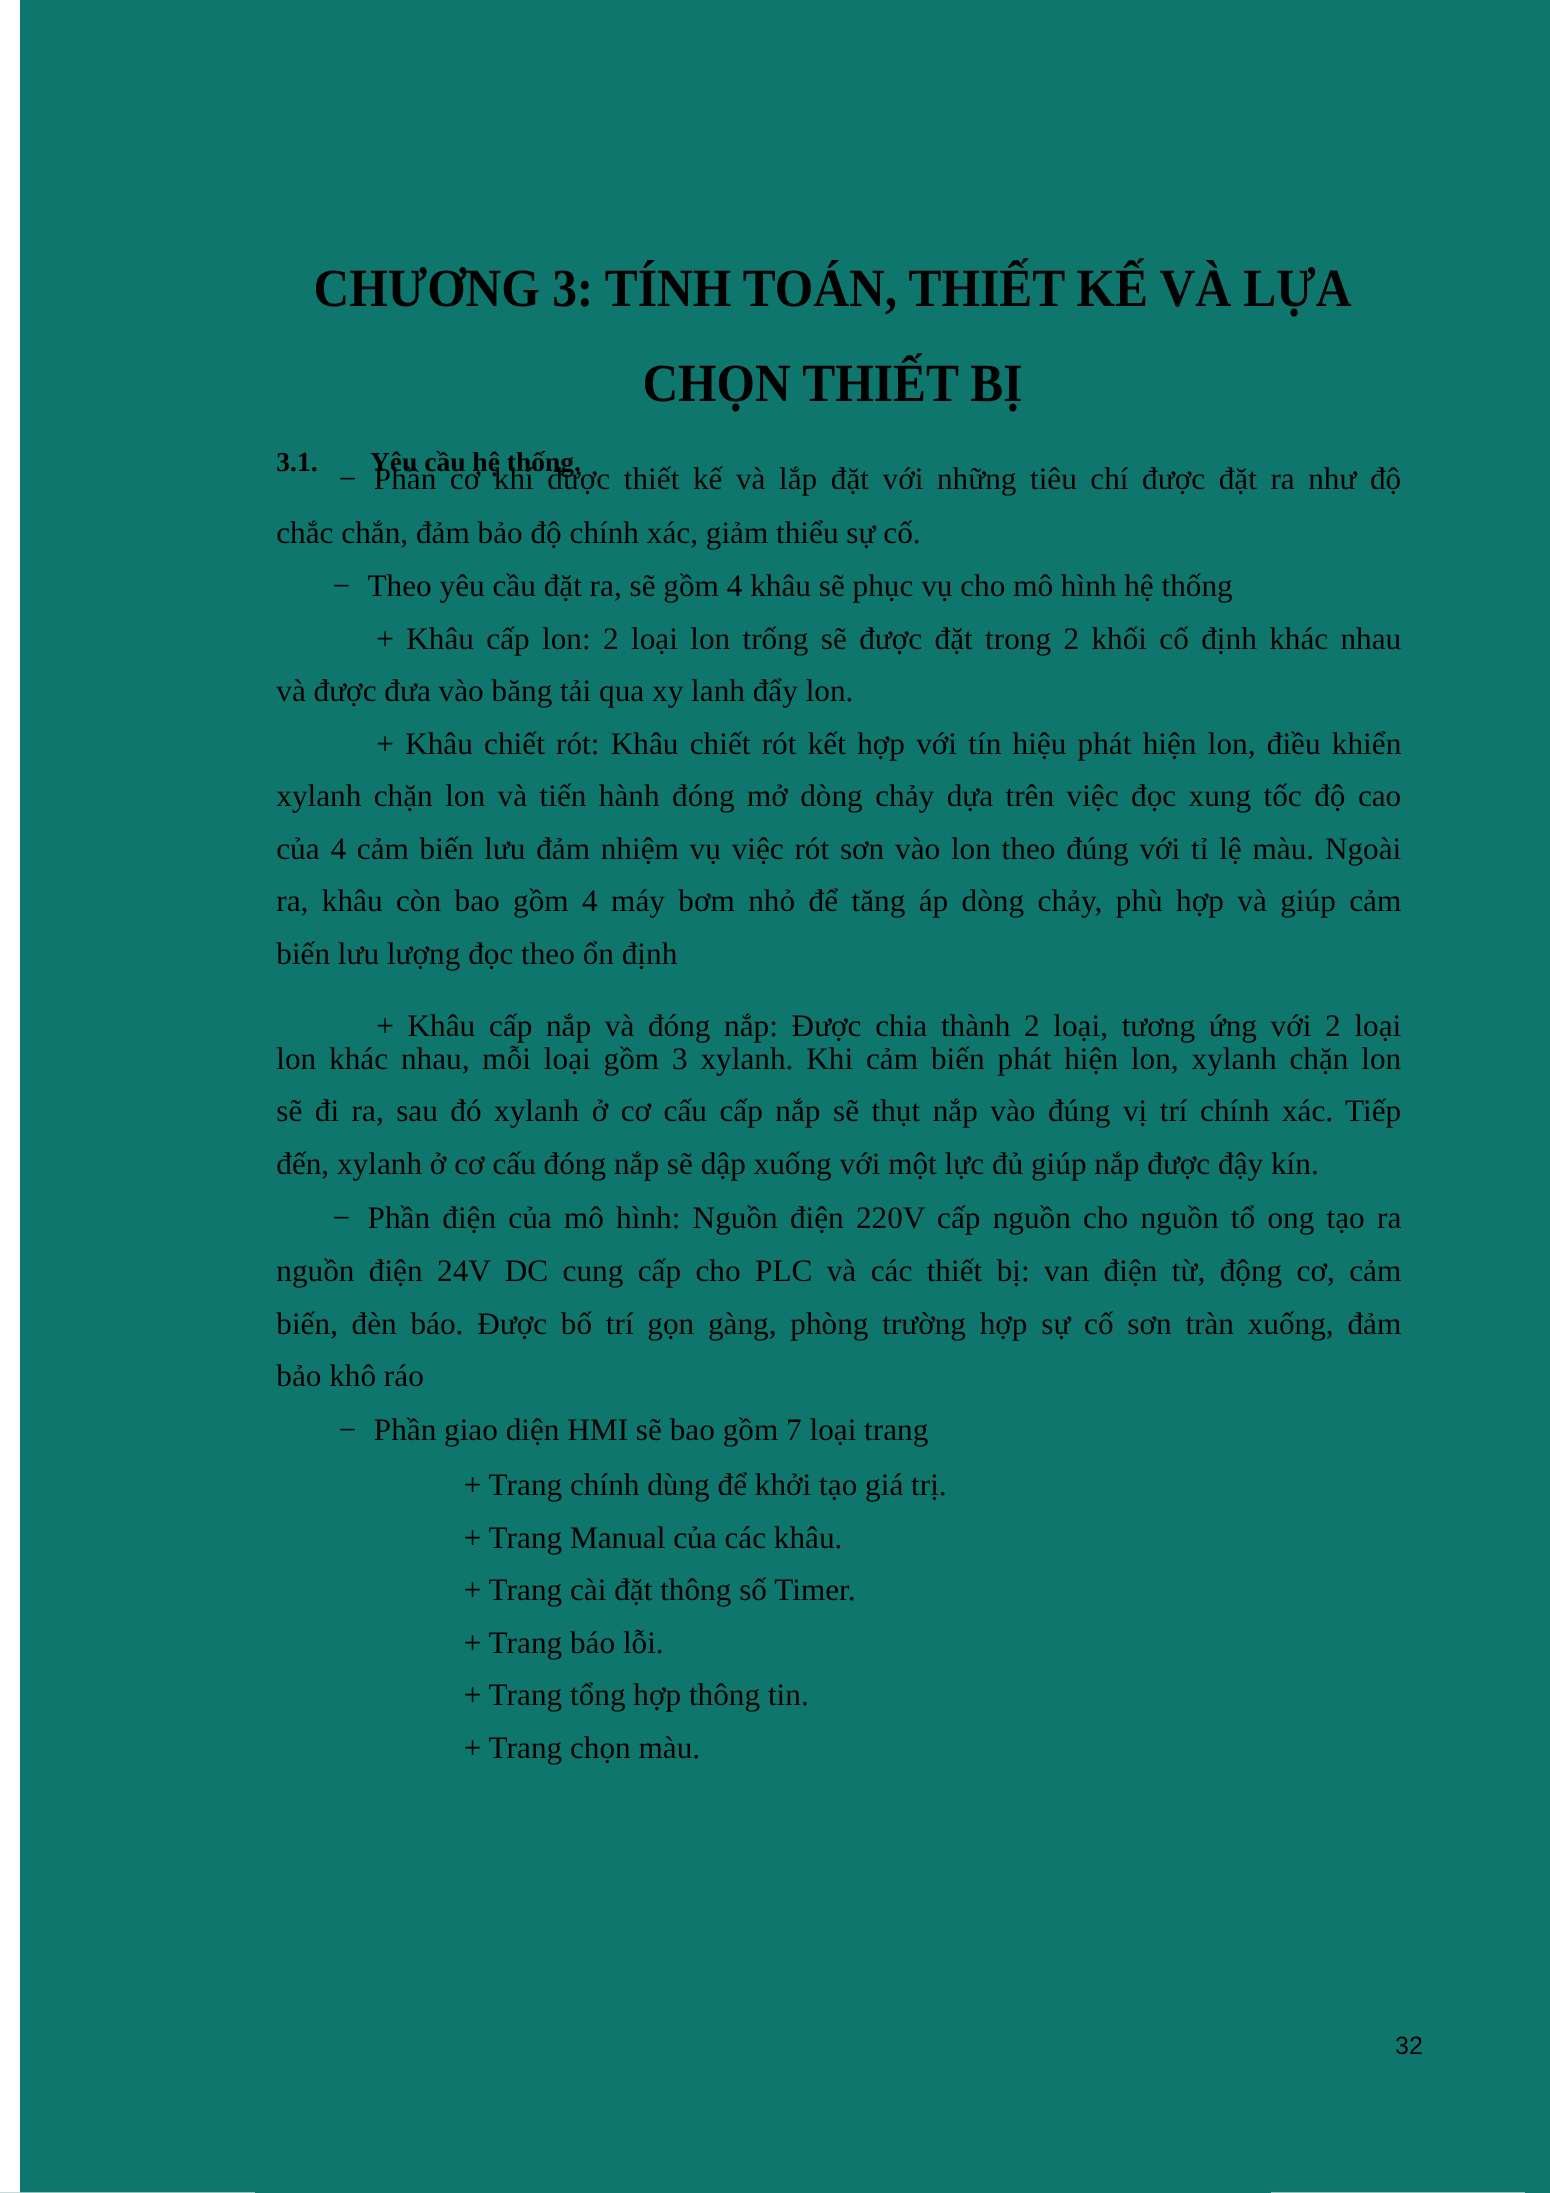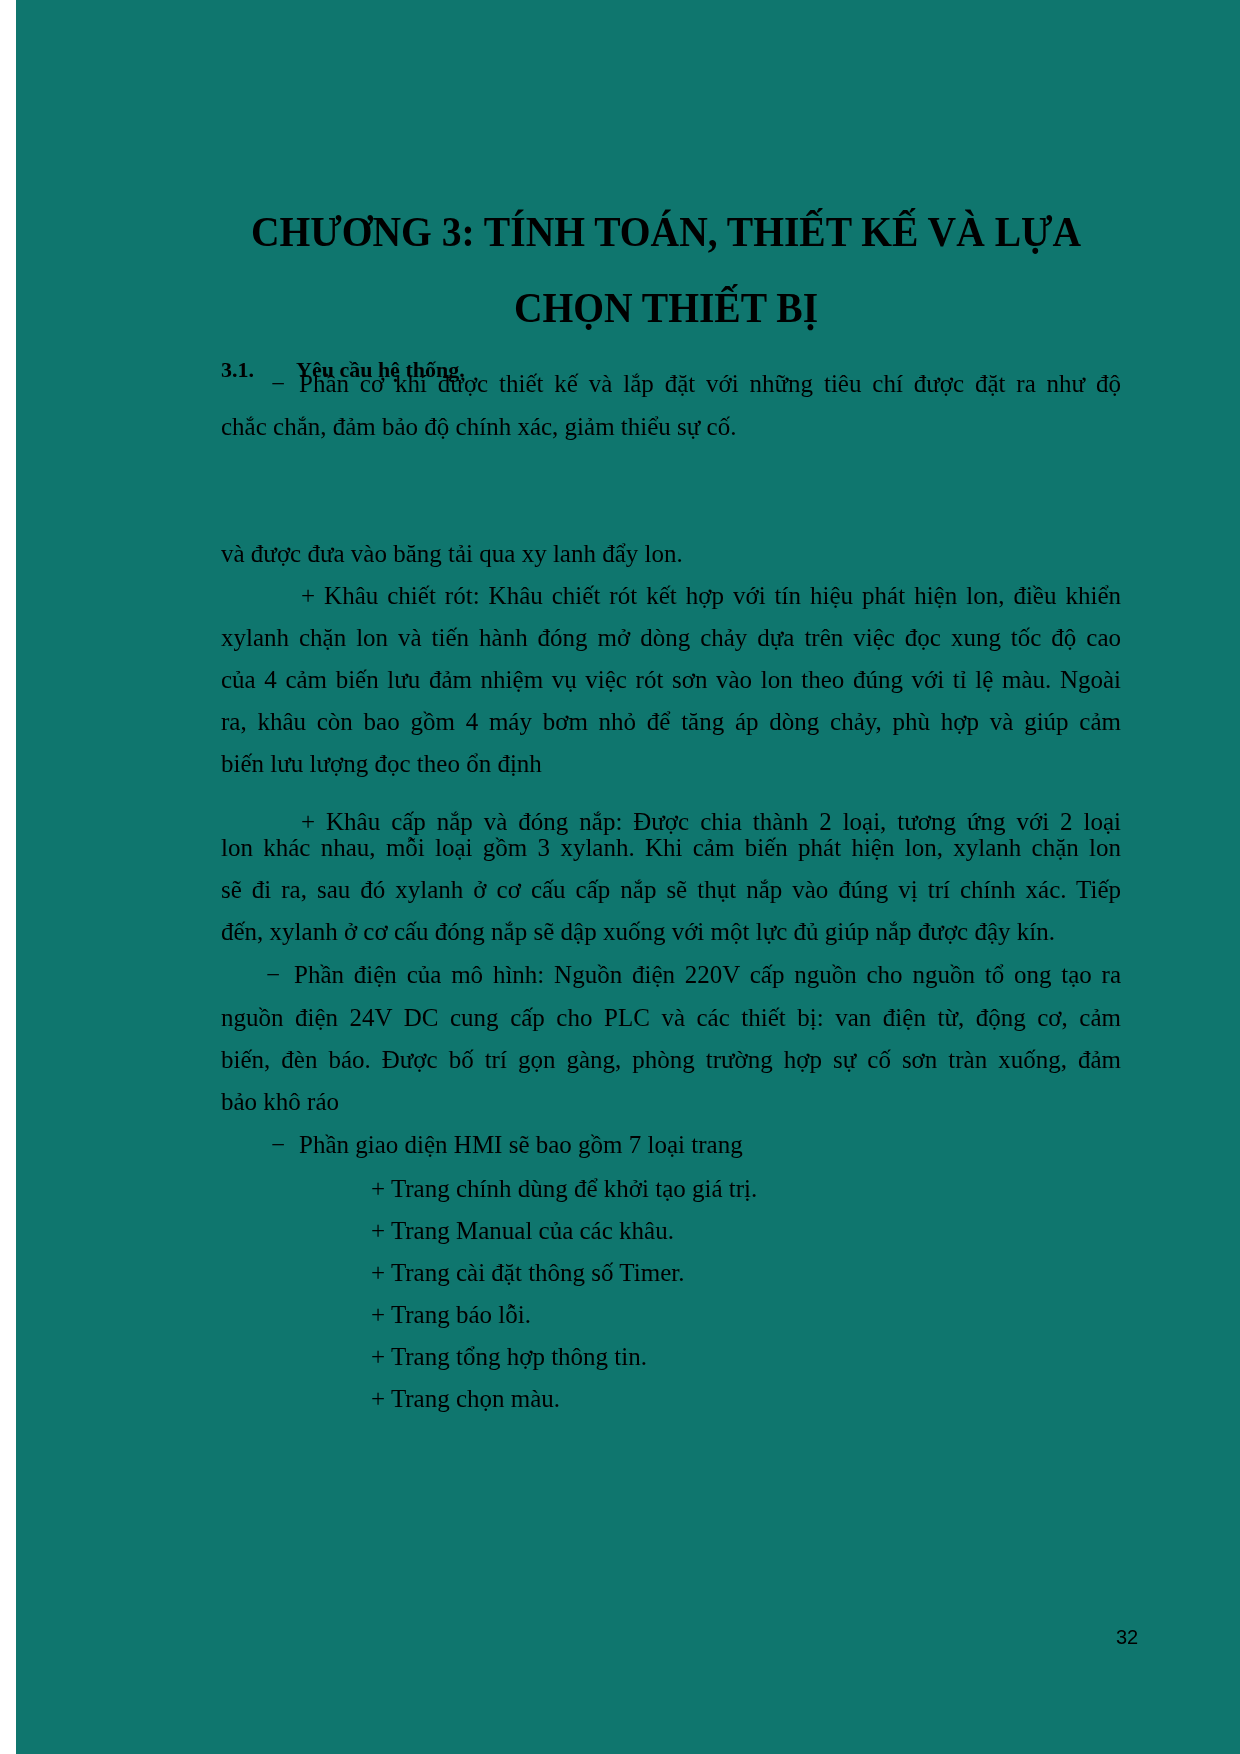--- a/index.html
+++ b/index.html
@@ -83,21 +83,25 @@
   <div class="heading">
     <span class="num">3.1.</span><span>Yêu cầu hệ thống.</span>
   </div>
 
   <div class="line" style="left:255px; top:368px; width:0;"></div>
   <div class="line justify" style="left:255px; top:367px; width:850px;">
     <span class="dash-mark">−</span><span>Phần cơ khí được thiết kế và lắp đặt với những tiêu chí được đặt ra như độ</span>
   </div>
   <div class="line" style="left:205px; top:410px;">chắc chắn, đảm bảo độ chính xác, giảm thiểu sự cố.</div>
 
+  <div class="line" style="left:250px; top:453px;">
+    <span class="dash-mark">−</span><span>Theo yêu cầu đặt ra, sẽ gồm 4 khâu sẽ phục vụ cho mô hình hệ thống</span>
+  </div>
 
+  <div class="line justify" style="left:285px; top:495px; width:820px;">+ Khâu cấp lon:  2 loại lon trống sẽ được đặt trong 2 khối cố định khác nhau</div>
   <div class="line" style="left:205px; top:537px;">và được đưa vào băng tải qua xy lanh đẩy lon.</div>
 
   <div class="line justify" style="left:205px; top:621px; width:900px;">xylanh chặn lon và tiến hành đóng mở dòng chảy dựa trên việc đọc xung tốc độ cao</div>
   <div class="line justify" style="left:285px; top:579px; width:820px;">+ Khâu chiết rót: Khâu chiết rót kết hợp với tín hiệu phát hiện lon, điều khiển</div>
   <div class="line justify" style="left:205px; top:663px; width:900px;">của 4 cảm biến lưu đảm nhiệm vụ việc rót sơn vào lon theo đúng với tỉ lệ màu. Ngoài</div>
   <div class="line justify" style="left:205px; top:705px; width:900px;">ra, khâu còn bao gồm 4 máy bơm nhỏ để tăng áp dòng chảy, phù hợp và giúp cảm</div>
   <div class="line" style="left:205px; top:747px;">biến lưu lượng đọc theo ổn định</div>
 
   <div class="line justify" style="left:285px; top:789px; width:820px;margin-top:16px;">+ Khâu cấp nắp và đóng nắp: Được chia thành 2 loại, tương ứng với 2 loại</div>
   <div class="line justify" style="left:205px; top:831px; width:900px;">lon khác nhau, mỗi loại gồm 3 xylanh. Khi cảm biến phát hiện lon, xylanh chặn lon</div>

